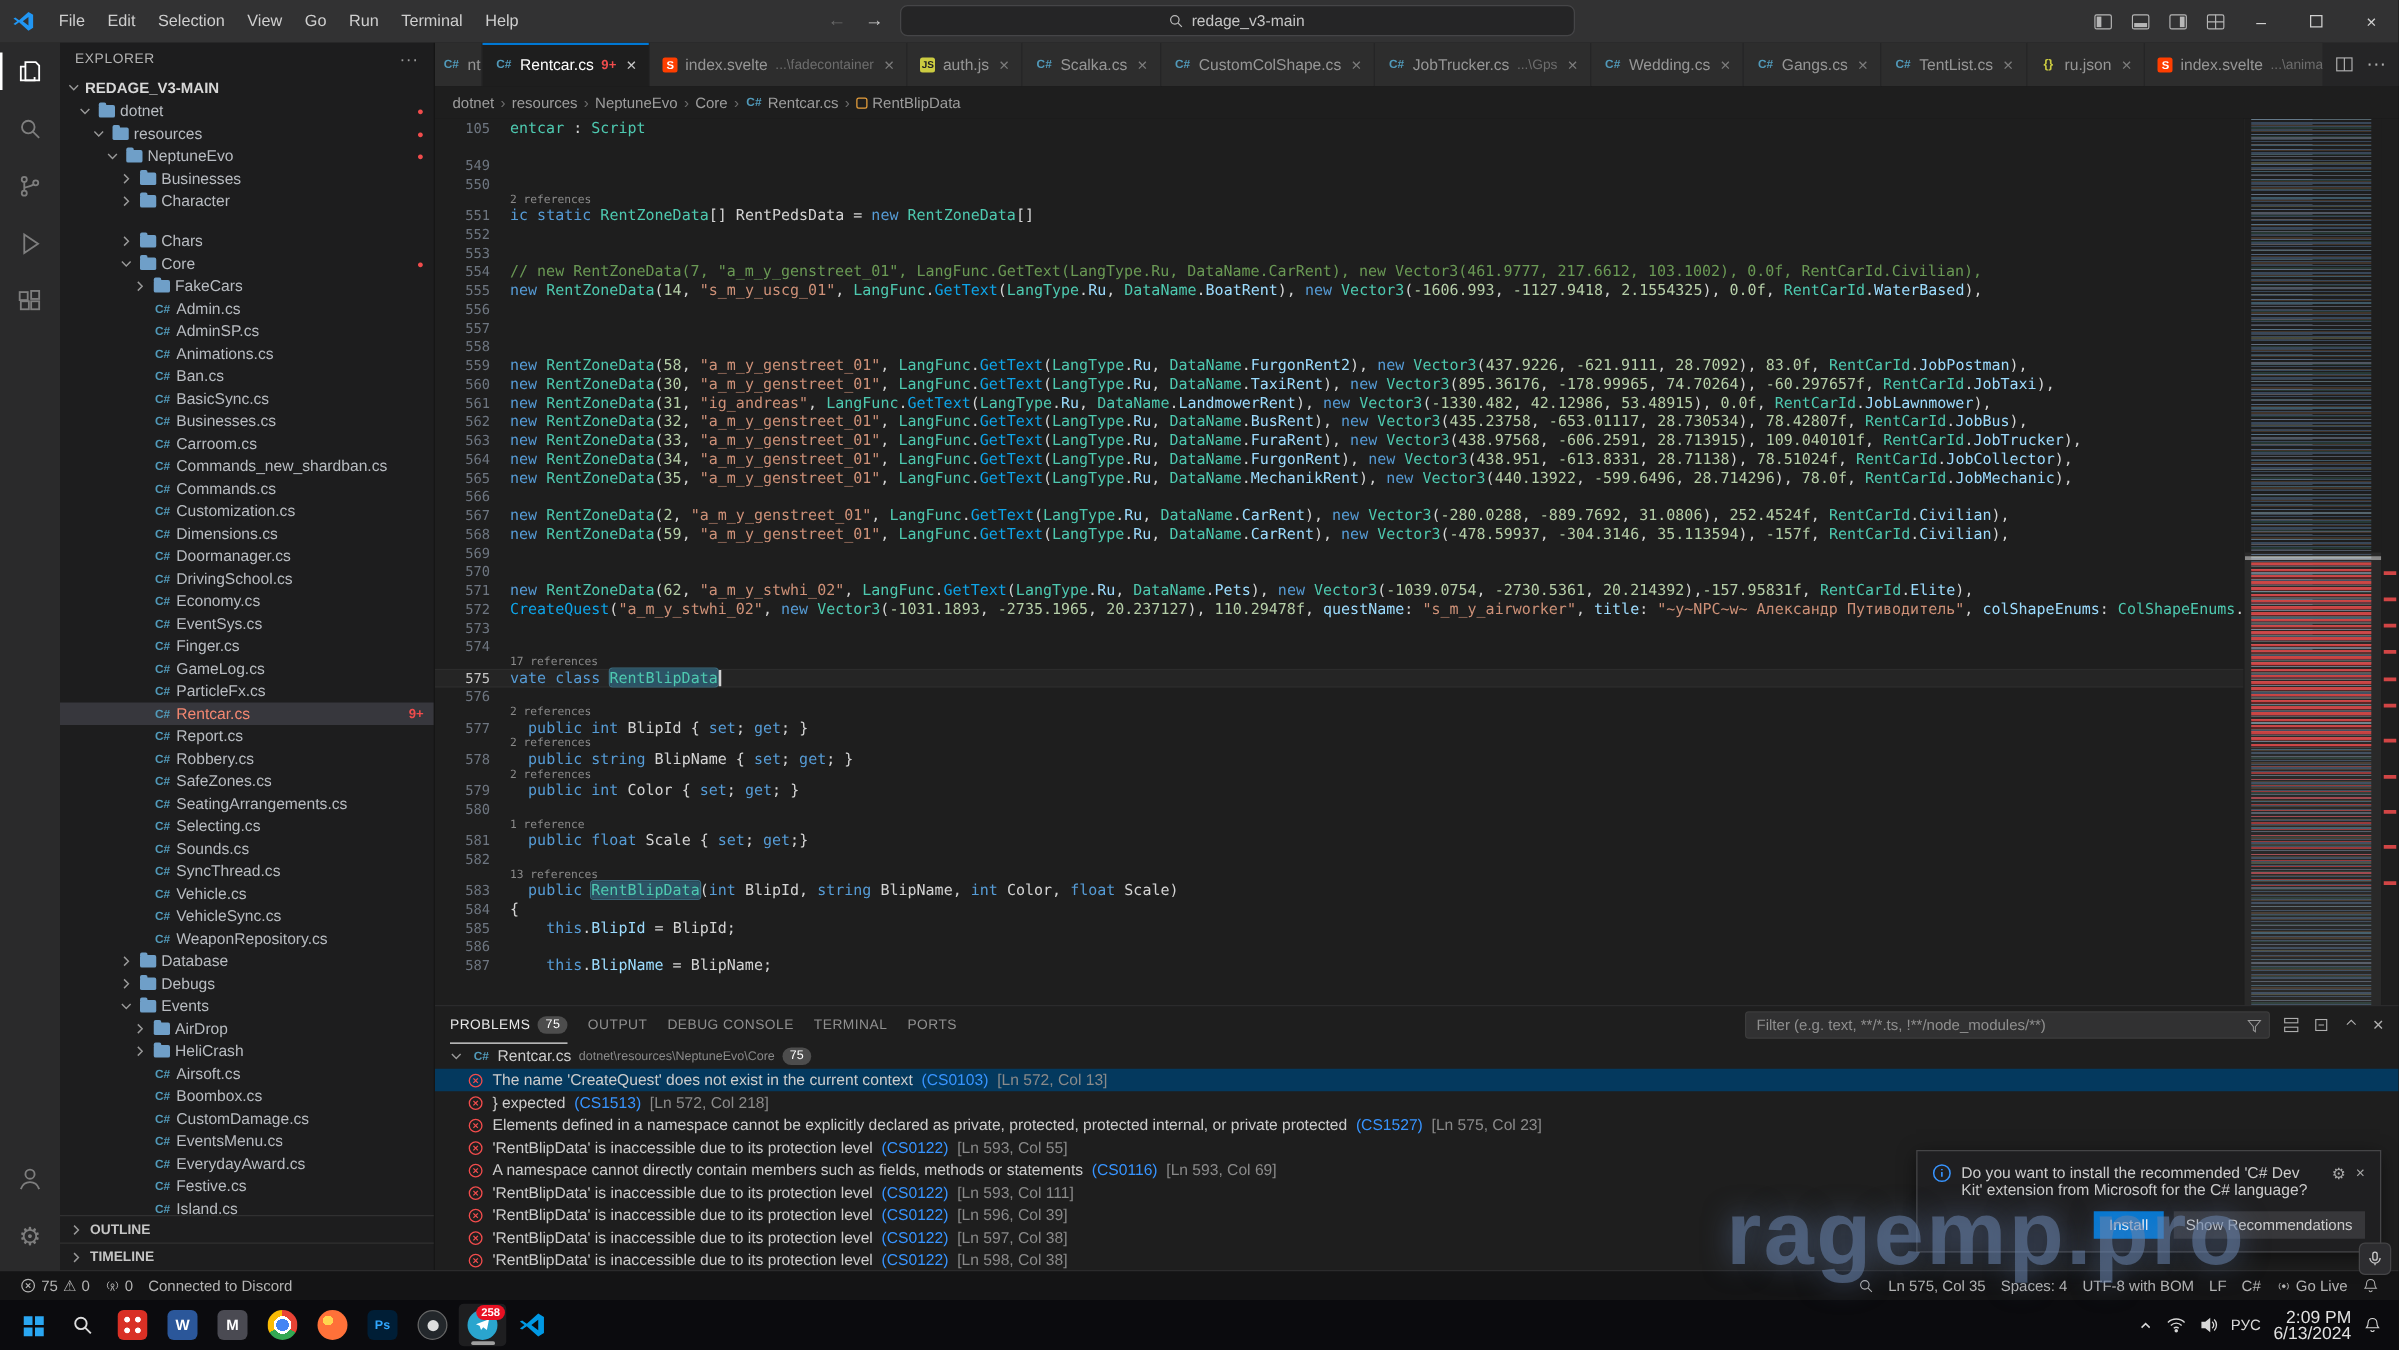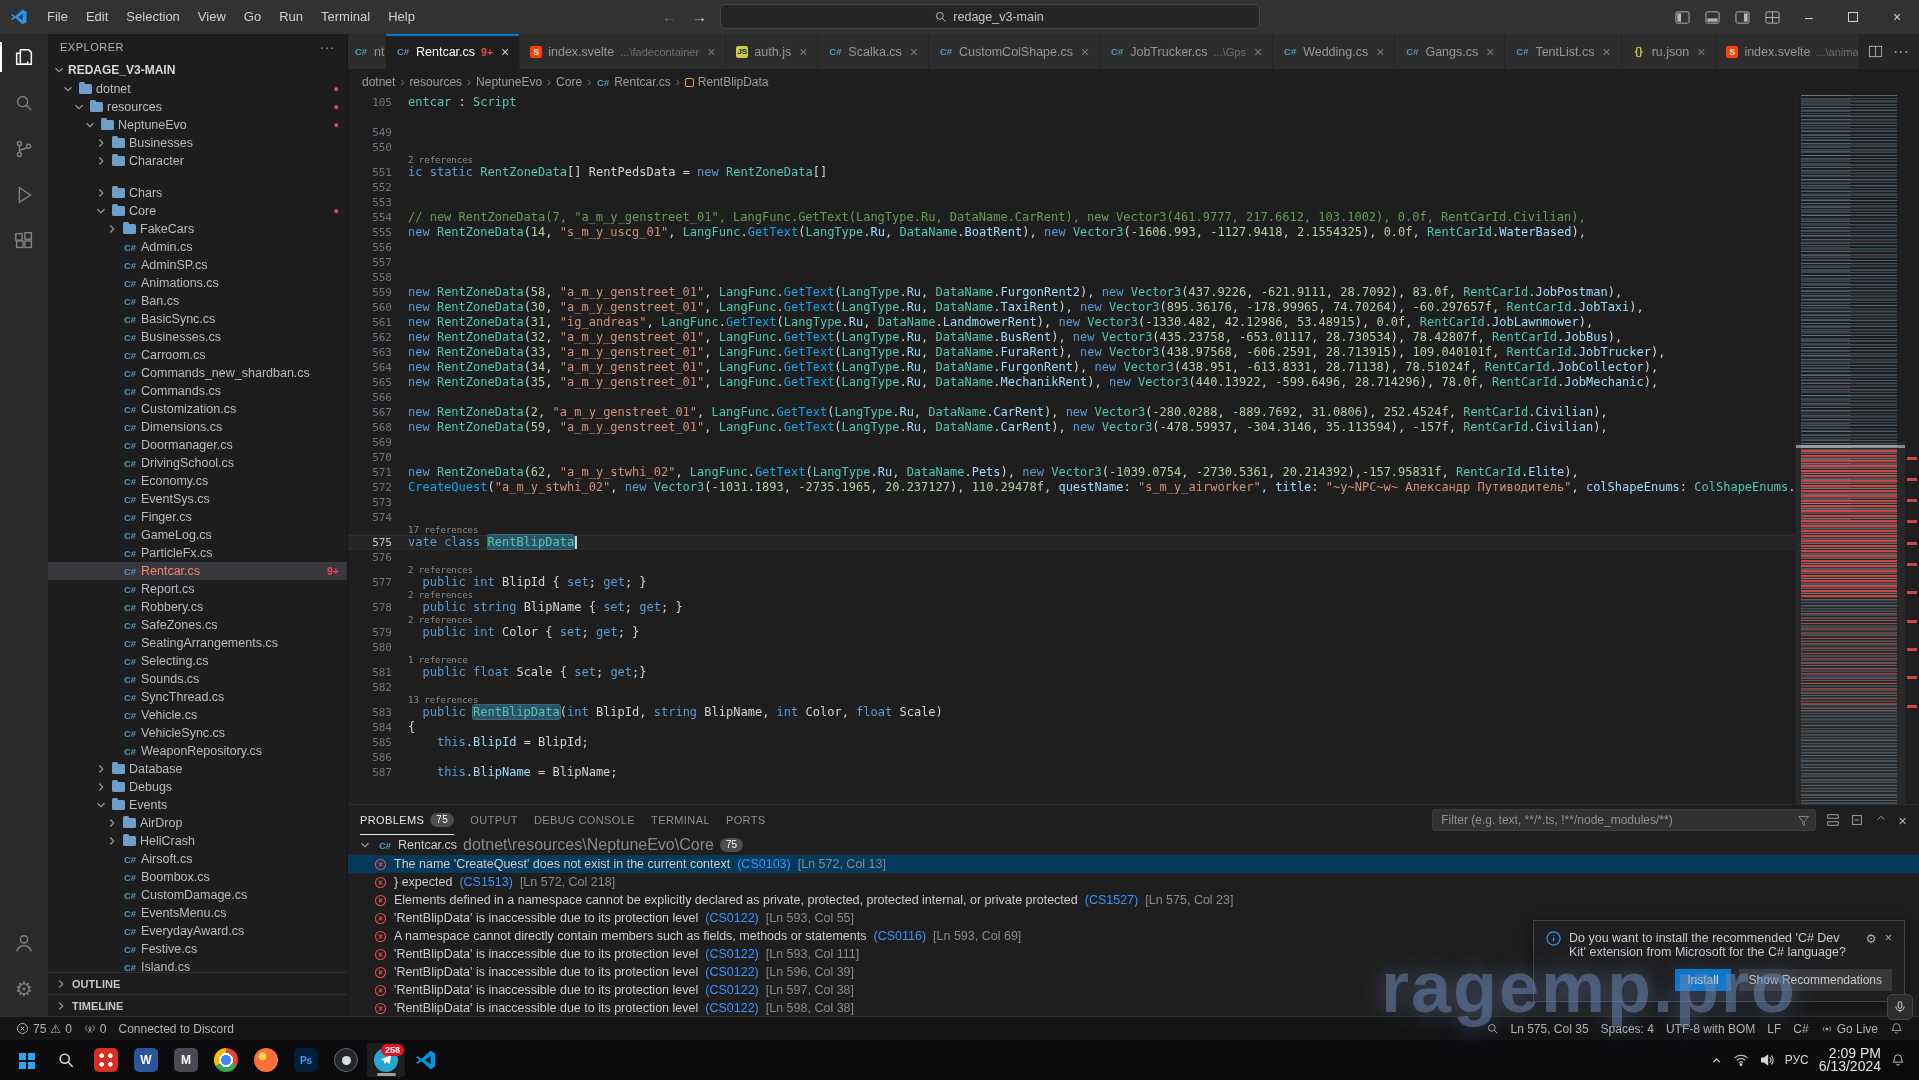--- a/index.html
+++ b/index.html
@@ -104,28 +104,28 @@
   .ruler{position:absolute;top:0;bottom:0;right:0;width:14px;background:#1e1e1e;}
   .rmark{position:absolute;left:2px;right:2px;height:3px;background:#f14c4c;opacity:.85;}
 
   
   .panel{height:212px;border-top:1px solid #2b2b2c;background:#1e1e1e;flex:none;display:flex;flex-direction:column;min-width:0;}
   .ptabs{height:30px;display:flex;align-items:center;padding:0 12px;gap:16px;flex:none;}
   .ptab{display:flex;align-items:center;gap:6px;font-size:11px;letter-spacing:.4px;color:#8f8f8f;height:100%;cursor:pointer;}
   .ptab.active{color:#e7e7e7;box-shadow:inset 0 -1px 0 #e7e7e7;}
   .pbadge{background:#4d4d4d;color:#fff;border-radius:10px;padding:0 6px;font-size:10px;line-height:14px;}
   .pactions{margin-left:auto;display:flex;align-items:center;gap:10px;color:#b0b0b0;}
-  .pfilter{width:384px;height:22px;background:#313132;border:1px solid #3c3c3c;border-radius:3px;color:#cccccc;
+  .pfilter{width:420px;height:22px;background:#313132;border:1px solid #3c3c3c;border-radius:3px;color:#cccccc;
     font-size:12px;padding:0 24px 0 8px;font-family:"Liberation Sans",sans-serif;}
   .pfilter::placeholder{color:#8f8f8f;}
   .pfilter-wrap{position:relative;display:flex;align-items:center;}
   .pfilter-wrap .funnel{position:absolute;right:6px;color:#9a9a9a;}
   .plist{flex:1;overflow:hidden;font-size:12.5px;color:#cccccc;}
   .pgroup{height:20px;display:flex;align-items:center;gap:6px;padding:0 10px;}
-  .pgroup .path{color:#8a8a8a;font-size:16px;}
+  .pgroup .path{color:#8a8a8a;font-size:10px;}
   .prow{height:18px;display:flex;align-items:center;gap:7px;padding:0 10px 0 26px;cursor:pointer;}
   .prow.sel{background:#04395e;}
   .pcode{color:#3794ff;}
   .ploc{color:#8a8a8a;}
   .svgwrap{display:inline-flex;align-items:center;flex:none;}
 
   
   .statusbar{height:24px;background:#141415;border-top:1px solid #2b2b2c;display:flex;align-items:center;
     color:#b4b4b4;font-size:12px;padding:0 10px;flex:none;z-index:20;}
   .stitem{display:flex;align-items:center;gap:4px;padding:0 6px;height:100%;cursor:pointer;}

